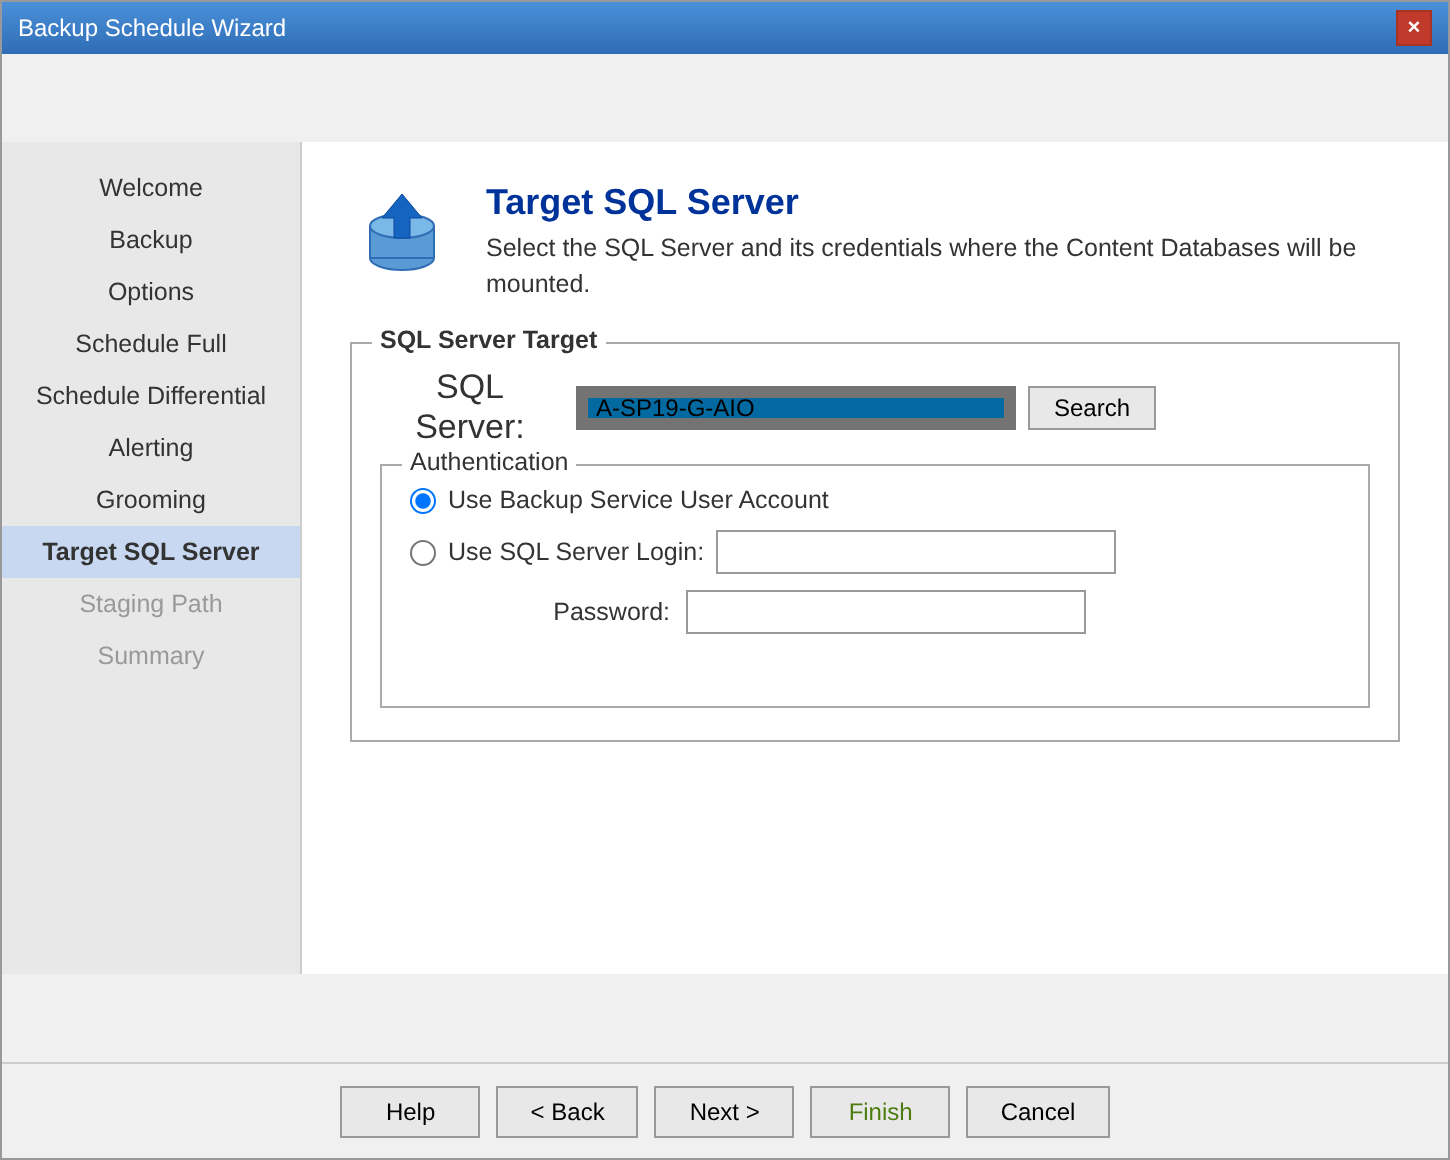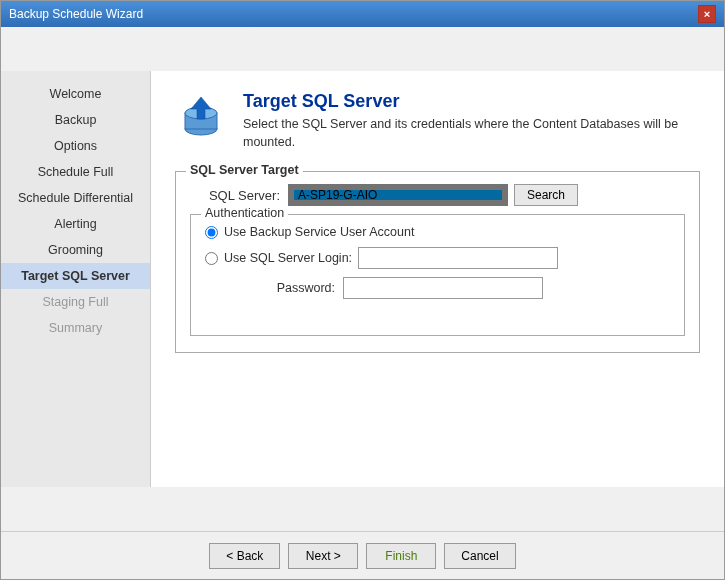--- a/index.html
+++ b/index.html
@@ -124,24 +124,24 @@
       font-weight: bold;
       color: #333;
     }
     .form-row {
       display: flex;
       align-items: center;
       margin-bottom: 8px;
     }
     .form-label {
       width: 90px;
-      text-align: right;
+      text-align: center;
       margin-right: 8px;
       color: #333;
-      font-size: 13px;
+      font-size: 17px;
     }
     .form-input {
       width: 220px;
       height: 22px;
       border: 6px solid #737373;
       padding: 2px 4px;
       font-size: 12px;
       background: #0369a1;
     }
     .search-btn {
@@ -242,21 +242,21 @@
 
     <div class="sidebar">
       <div class="sidebar-item">Welcome</div>
       <div class="sidebar-item">Backup</div>
       <div class="sidebar-item">Options</div>
       <div class="sidebar-item">Schedule Full</div>
       <div class="sidebar-item">Schedule Differential</div>
       <div class="sidebar-item">Alerting</div>
       <div class="sidebar-item">Grooming</div>
       <div class="sidebar-item active">Target SQL Server</div>
-      <div class="sidebar-item disabled">Staging Full</div>
+      <div class="sidebar-item disabled">Staging Path</div>
       <div class="sidebar-item disabled">Summary</div>
     </div>
 
     <div class="main-content">
 
       <div class="page-header">
         <div class="page-icon">
           
           <svg width="52" height="52" viewBox="0 0 52 52" xmlns="http://www.w3.org/2000/svg">
 
@@ -298,18 +298,19 @@
           <div class="input-row">
             <span class="input-label">Password:</span>
             <input class="input-field" type="password" style="">
           </div>
         </div>
       </div>
     </div>
   </div>
 
   <div class="footer">
+    <button class="footer-btn">Help</button>
     <button class="footer-btn">&lt; Back</button>
     <button class="footer-btn">Next &gt;</button>
     <button class="footer-btn disabled">Finish</button>
     <button class="footer-btn">Cancel</button>
   </div>
 </div>
 
 </body></html>

